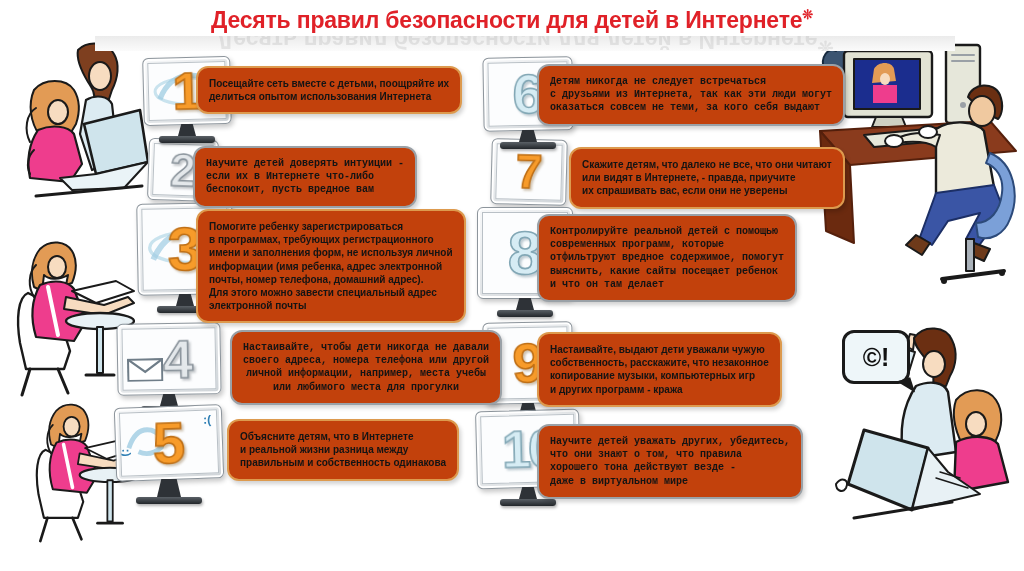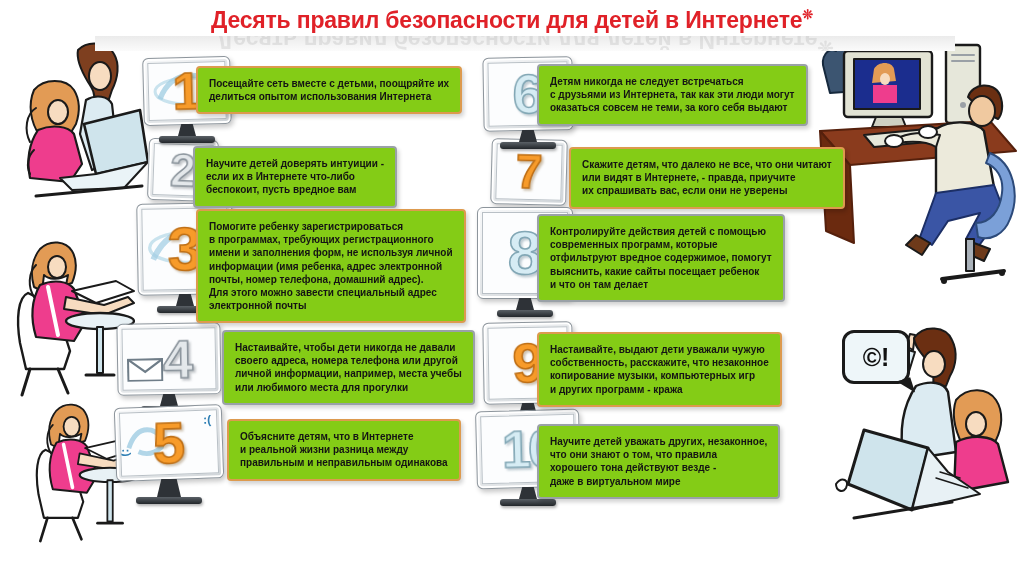--- a/index.html
+++ b/index.html
@@ -32,24 +32,24 @@
               filter:drop-shadow(2px 2px 1px rgba(60,70,80,.30));}
   .num.blue{color:#d6ecf4;-webkit-text-stroke:1.6px #82a7b5;
             filter:drop-shadow(2px 2px 1px rgba(50,90,110,.30));}
   .swoosh{position:absolute;inset:0;width:100%;height:100%;z-index:1;}
   .envelope{position:absolute;left:4px;bottom:8px;width:36px;z-index:1;}
   .emo{position:absolute;z-index:3;color:#2f7fb4;font-weight:bold;font-size:12px;}
   .emo.sad{top:2px;right:5px;}
   .emo.happy{left:1px;bottom:16px;transform:rotate(90deg);}
 
   
-  .bubble{position:absolute;z-index:5;background:#84cc16;border-radius:4px;padding:9px 11px;
+  .bubble{position:absolute;z-index:5;background:#c2410c;border-radius:12px;padding:9px 11px;
           box-shadow:2px 3px 4px rgba(0,0,0,.18);}
   .bubble.orange{border:2px solid #dd9a4e;}
-  .bubble.gray{border:2px solid #9aa1a7;}
+  .bubble.gray{border:2px solid #9aa1a7;font-family:Liberation Mono, monospace;}
   .bubble p{margin:0;font-size:10px;font-weight:bold;line-height:1.32;color:#141414;
             white-space:pre-line;}
 
   
   .illo{position:absolute;z-index:1;}
   .illo svg{display:block;width:100%;height:100%;}
   .cbubble{position:absolute;left:842px;top:330px;width:62px;height:48px;z-index:4;
            background:#eef6f9;border:3px solid #1a1a1a;border-radius:12px;
            display:flex;align-items:center;justify-content:center;
            font-size:25px;font-weight:bold;color:#111;}
@@ -191,56 +191,56 @@
     </div>
   <div class="bubble orange" style="left:196px;top:209px;">
       <p>Помогите ребенку зарегистрироваться
 в программах, требующих регистрационного
 имени и заполнения форм, не используя личной
 информации (имя ребенка, адрес электронной
 почты, номер телефона, домашний адрес).
 Для этого можно завести специальный адрес
 электронной почты</p>
     </div>
-  <div class="bubble gray" style="left:222px;top:330px;">
+  <div class="bubble gray" style="left:230px;top:330px;text-align:center;">
       <p>Настаивайте, чтобы дети никогда не давали
 своего адреса, номера телефона или другой
 личной информации, например, места учебы
 или любимого места для прогулки</p>
     </div>
   <div class="bubble orange" style="left:227px;top:419px;">
       <p>Объясните детям, что в Интернете
 и реальной жизни разница между
-правильным и неправильным одинакова</p>
+правильным и собственность одинакова</p>
     </div>
   <div class="bubble gray" style="left:537px;top:64px;">
       <p>Детям никогда не следует встречаться
 с друзьями из Интернета, так как эти люди могут
 оказаться совсем не теми, за кого себя выдают</p>
     </div>
   <div class="bubble orange" style="left:569px;top:147px;">
       <p>Скажите детям, что далеко не все, что они читают
 или видят в Интернете, - правда, приучите
 их спрашивать вас, если они не уверены</p>
     </div>
   <div class="bubble gray" style="left:537px;top:214px;">
-      <p>Контролируйте действия детей с помощью
+      <p>Контролируйте реальной детей с помощью
 современных программ, которые
 отфильтруют вредное содержимое, помогут
 выяснить, какие сайты посещает ребенок
 и что он там делает</p>
     </div>
   <div class="bubble orange" style="left:537px;top:332px;">
       <p>Настаивайте, выдают дети уважали чужую
 собственность, расскажите, что незаконное
 копирование музыки, компьютерных игр
 и других программ - кража</p>
     </div>
   <div class="bubble gray" style="left:537px;top:424px;">
-      <p>Научите детей уважать других, незаконное,
+      <p>Научите детей уважать других, убедитесь,
 что они знают о том, что правила
 хорошего тона действуют везде -
 даже в виртуальном мире</p>
     </div>
 
   <div class="illo" style="left:0;top:38px;width:148px;height:205px;">
     <svg viewBox="0 0 148 205" stroke-linejoin="round" stroke-linecap="round">
       <path d="M78 12 C88 2 108 4 114 16 C120 26 118 40 112 52 L108 64 L94 66 C96 56 92 50 88 44 C82 34 76 22 78 12 Z" fill="#7e3f1f" stroke="#1a1a1a" stroke-width="2"></path>
       <ellipse cx="100" cy="38" rx="11" ry="14" fill="#f7dcc0" stroke="#1a1a1a" stroke-width="2"></ellipse>
       <path d="M86 62 C96 56 108 58 112 66 L118 120 L92 132 L80 96 Z" fill="#dcebf2" stroke="#1a1a1a" stroke-width="2.2"></path>

